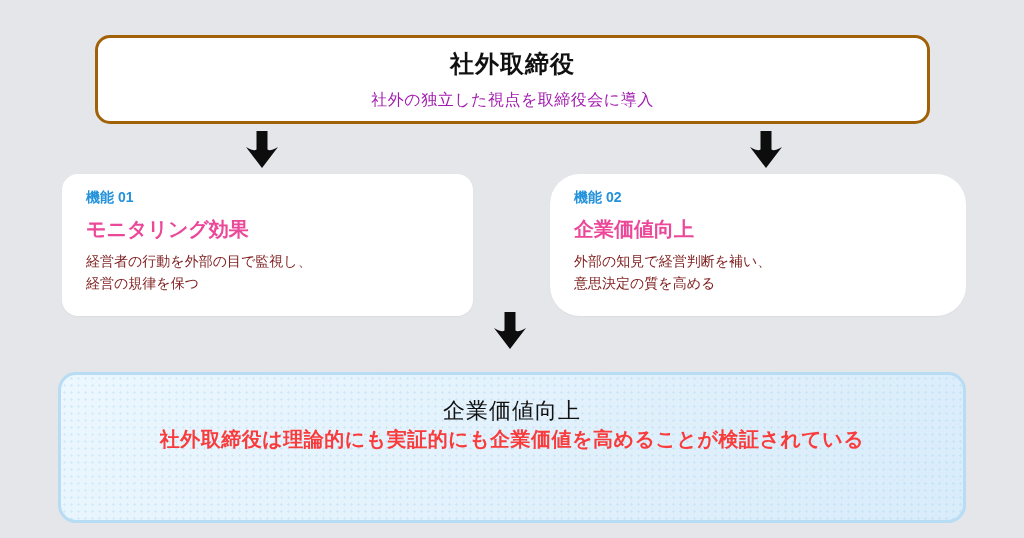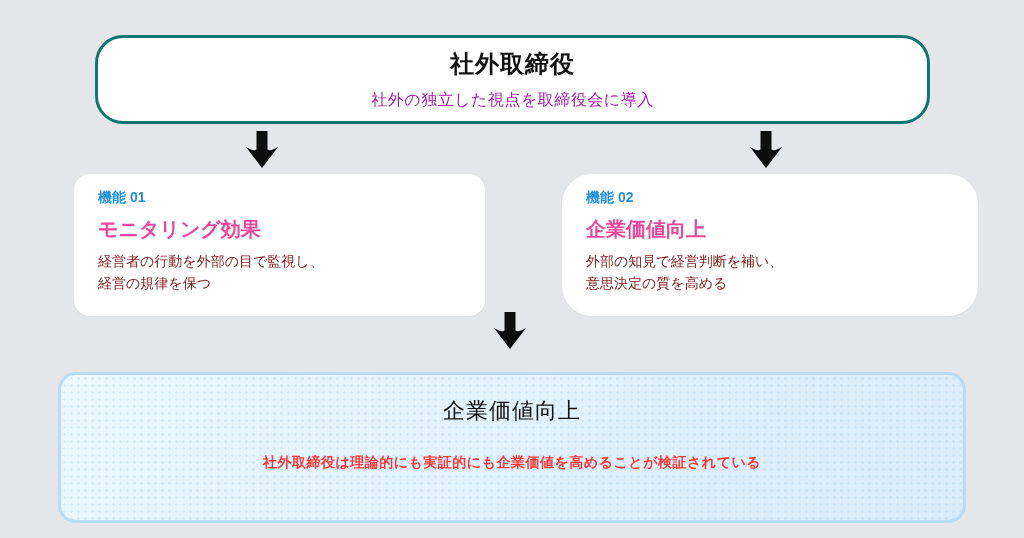--- a/index.html
+++ b/index.html
@@ -19,22 +19,22 @@
 
   
   .header-box {
     position: absolute;
     left: 95px;
     top: 35px;
     width: 835px;
     height: 89px;
     box-sizing: border-box;
     background: #ffffff;
-    border: 3px solid #0f766e;
-    border-radius: 28px;
+    border: 3px solid #a16207;
+    border-radius: 15px;
     display: flex;
     flex-direction: column;
     align-items: center;
     justify-content: center;
     gap: 10px;
   }
   .header-title {
     font-size: 24px;
     font-weight: 700;
     color: #111111;
@@ -60,21 +60,20 @@
   
   .card {
     position: absolute;
     top: 174px;
     height: 142px;
     box-sizing: border-box;
     background: #ffffff;
     border-radius: 16px;
     padding: 15px 24px;
     box-shadow: 0 1px 2px rgba(0,0,0,0.04);
-    margin-left: 12px;
   }
   .card-left  { left: 62px;  width: 411px; }
   .card-right { left: 550px; width: 416px; border-radius: 30px; }
   .card-badge {
     font-size: 14px;
     font-weight: 700;
     color: #2492db;
   }
   .card-title {
     font-size: 20px;
@@ -107,24 +106,23 @@
     text-align: center;
   }
   .result-title {
     font-size: 22px;
     font-weight: 400;
     color: #111111;
     margin-top: 21px;
     letter-spacing: 1px;
   }
   .result-statement {
-    font-size: 14px;
+    font-size: 20px;
     font-weight: 700;
     color: #f93b3b;
-    margin-top: 28px;
     letter-spacing: 0.5px;
   }
 </style>
 </head>
 <body>
 
 <div class="stage">
 
   <div class="header-box">
     <div class="header-title">社外取締役</div>

